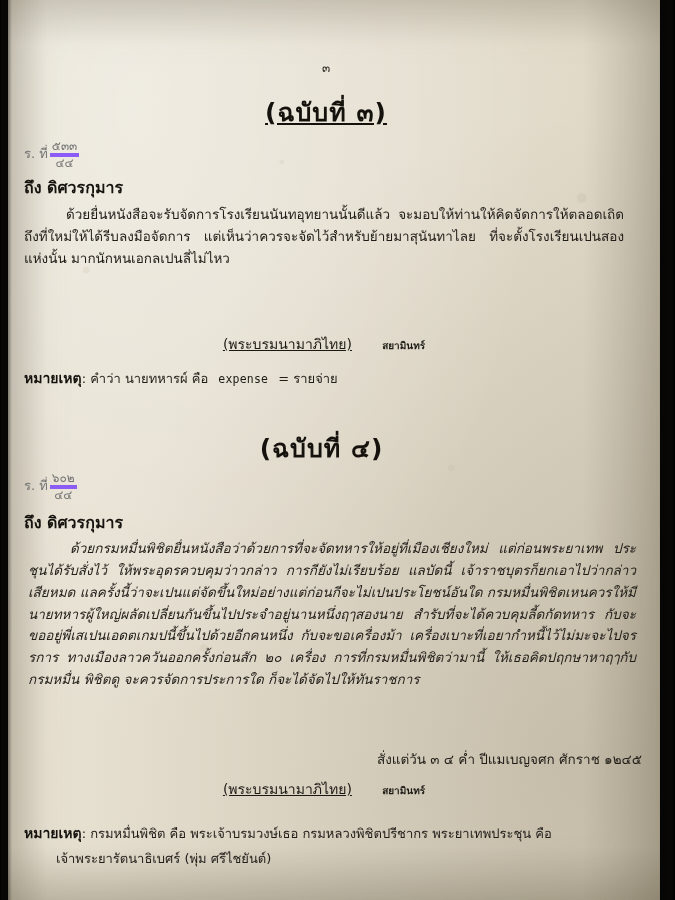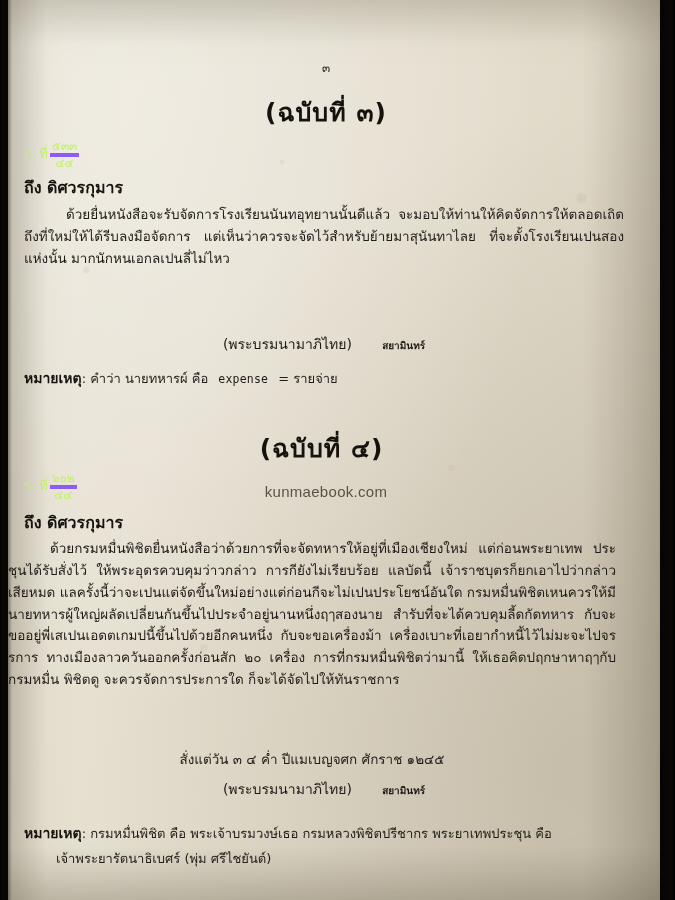--- a/index.html
+++ b/index.html
@@ -102,21 +102,21 @@
     text-align: center;
     font-size: 25px;
     font-weight: bold;
     letter-spacing: 1px;
     color: #15120e;
   }
 
   .ref-block {
     font-size: 13px;
     line-height: 1.1;
-    color: #bef264;
+    color: #737373;
   }
   .ref-block .frac {
     display: inline-block;
     vertical-align: middle;
     text-align: center;
     line-height: 1.05;
     margin-left: 2px;
   }
   .ref-block .frac .num {
     display: block;
@@ -150,20 +150,21 @@
   .gap-sm { display: inline-block; width: 10px; }
 
   .centered-line {
     text-align: center;
     font-size: 13.5px;
     color: #201d18;
   }
   .sig-line {
     font-size: 14px;
     color: #1b1813;
+    text-decoration: underline;
   }
   .sig-name {
     font-weight: bold;
     font-size: 10px;
     font-family: Liberation Mono, monospace;
   }
   .note-label {
     font-weight: bold;
     font-size: 14px;
     color: #16130f;
@@ -198,21 +199,21 @@
 
 <div class="page-shell">
   <div class="paper"></div>
   <div class="edge-dark-left"></div>
   <div class="edge-dark-right"></div>
 
   <div class="content">
 
     <div class="pagenum">๓</div>
 
-    <div class="blk doc-title" style="left:0; right:0; top:92px;">(ฉบับที่ ๓)</div>
+    <div class="blk doc-title" style="left:0; right:0; top:92px;text-decoration:underline;">(ฉบับที่ ๓)</div>
 
     <div class="blk ref-block" style="left:24px; top:140px;">
       <span>ร. ที่</span><span class="frac"><span class="num">๕๓๓</span><span class="den">๔๔</span></span>
     </div>
 
     <div class="blk addressee" style="left:24px; top:175px;">ถึง  ดิศวรกุมาร</div>
 
     <div class="blk body-text" style="left:24px; top:204px; width:600px;">
       <span class="indent"></span><span>ด้วยยื่นหนังสือจะรับจัดการโรงเรียนนันทอุทยานนั้นดีแล้ว      จะมอบให้ท่านให้คิดจัดการให้ตลอดเถิด ถึงที่ใหม่ให้ได้รีบลงมือจัดการ   แต่เห็นว่าควรจะจัดไว้สำหรับย้ายมาสุนันทาไลย   ที่จะตั้งโรงเรียนเปนสองแห่งนั้น มากนักหนเอกลเปนลี่ไม่ไหว</span>
     </div>
@@ -227,29 +228,28 @@
     <div class="blk" style="left:24px; top:367px; width:600px;">
       <span class="note-label">หมายเหตุ</span><span class="note-text">: คำว่า  นายทหารผ์  คือ</span><span class="gap-sm"></span><span class="mono">expense</span><span class="gap-sm"></span><span class="note-text">= รายจ่าย</span>
     </div>
 
     <div class="blk doc-title" style="left:0; right:9px; top:428px;">(ฉบับที่ ๔)</div>
 
     <div class="blk ref-block" style="left:24px; top:472px;">
       <span>ร. ที่</span><span class="frac"><span class="num">๖๐๒</span><span class="den">๔๔</span></span>
     </div>
 
-    <div class="watermark" style="top:483px;">kunmaebook.com</div>
 
     <div class="blk addressee" style="left:24px; top:510px;">ถึง  ดิศวรกุมาร</div>
 
-    <div class="blk body-text" style="left:8px; top:538px; width:608px;">
+    <div class="blk body-text" style="left:28px; top:538px; width:608px;font-style:italic;">
       <span class="indent"></span><span>ด้วยกรมหมื่นพิชิตยื่นหนังสือว่าด้วยการที่จะจัดทหารให้อยู่ที่เมืองเชียงใหม่      แต่ก่อนพระยาเทพ ประชุนได้รับสั่งไว้  ให้พระอุดรควบคุมว่าวกล่าว   การกียังไม่เรียบร้อย  แลบัดนี้  เจ้าราชบุตรก็ยกเอาไปว่ากล่าว เสียหมด   แลครั้งนี้ว่าจะเปนแต่จัดขึ้นใหม่อย่างแต่ก่อนกีจะไม่เปนประโยชน์อันใด   กรมหมื่นพิชิตเหนควรให้มี นายทหารผู้ใหญ่ผลัดเปลี่ยนกันขึ้นไปประจำอยู่นานหนึ่งฤๅสองนาย   สำรับที่จะได้ควบคุมลี้ดกัดทหาร  กับจะ ขออยู่พี่เสเปนเอดตเกมปนี้ขึ้นไปด้วยอีกคนหนึ่ง  กับจะขอเครื่องม้า  เครื่องเบาะที่เอยากำหนี้ไว้ไม่มะจะไปจรรการ ทางเมืองลาวควันออกครั้งก่อนสัก ๒๐ เครื่อง   การที่กรมหมื่นพิชิตว่ามานี้   ให้เธอคิดปฤกษาหาฤๅกับกรมหมื่น พิชิตดู  จะควรจัดการประการใด  ก็จะได้จัดไปให้ทันราชการ</span>
     </div>
 
-    <div class="blk centered-line" style="left:12px; top:748px; width:600px;">
+    <div class="blk centered-line" style="left:42px; top:748px; width:600px;text-align:right;">
       <span>สั่งแต่วัน ๓ ๔ ค่ำ ปีแมเบญจศก ศักราช ๑๒๔๕</span>
     </div>
 
     <div class="blk" style="left:24px; top:778px; width:600px; text-align:center;">
       <span class="sig-line">(พระบรมนามาภิไทย)</span>
       <span class="gap-md"></span>
       <span class="sig-name">สยามินทร์</span>
     </div>
 
     <div class="blk" style="left:24px; top:822px; width:604px;">

